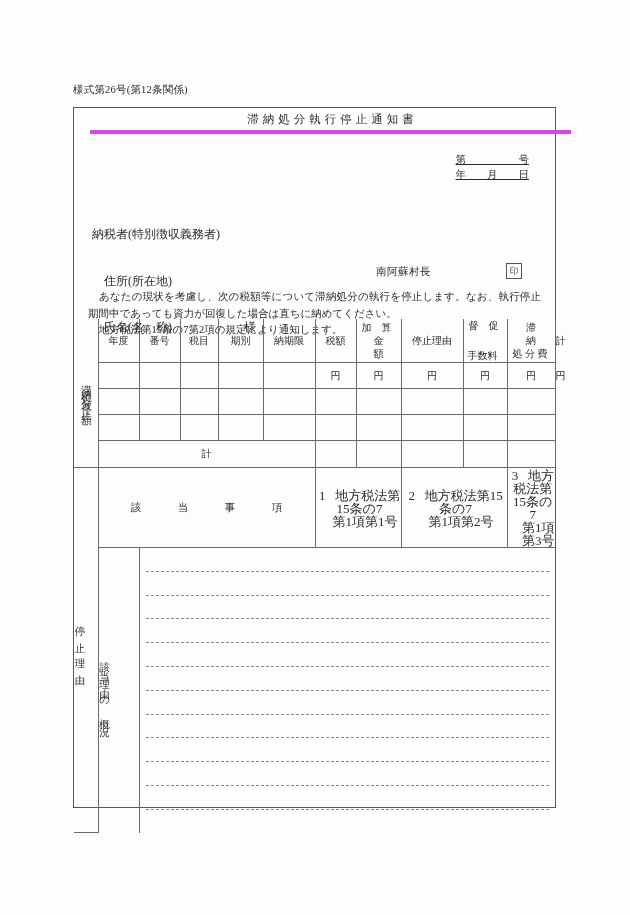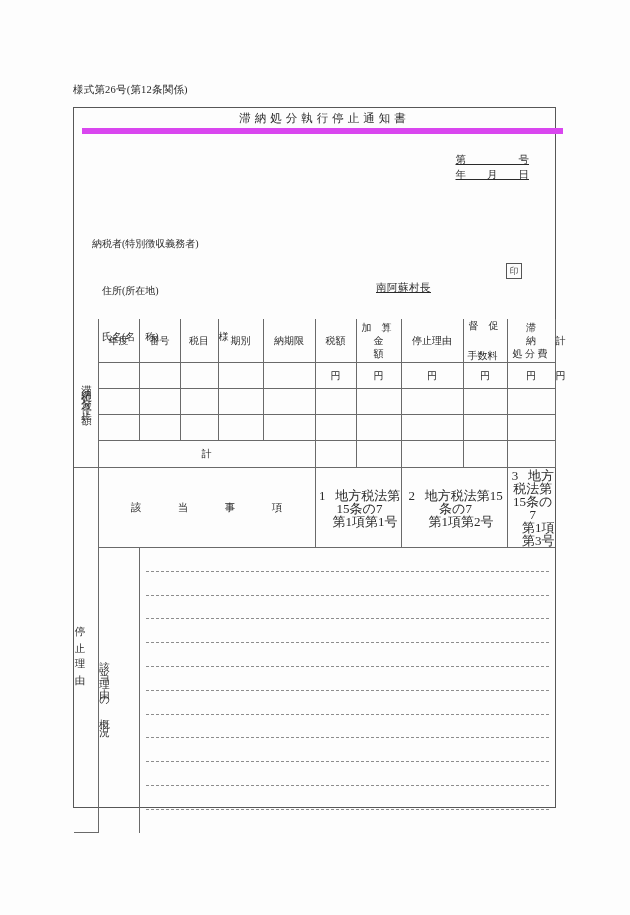--- a/index.html
+++ b/index.html
@@ -42,24 +42,24 @@
     top: 107px;
     width: 483px;
     height: 701px;
     border: 1px solid #575757;
     box-sizing: border-box;
   }
 
   
   .title-band {
     position: absolute;
-    left: 8px; top: 0;
+    left: 16px; top: 0;
     width: 100%;
     height: 26px;
-    border-bottom: 6px solid #d946ef;
+    border-bottom: 4px solid #d946ef;
     box-sizing: border-box;
     display: flex;
     align-items: center;
     justify-content: center;
     text-align: right;
   }
   .title-text {
     font-size: 11.5px;
     letter-spacing: 4px;
     text-indent: 4px;
@@ -82,41 +82,40 @@
     top: 18px;
     font-size: 10.5px;
     line-height: 15px;
     text-align: left;
   }
   .doc-meta .meta-row { white-space: pre; text-decoration: underline; }
 
   .addressee {
     position: absolute;
     left: 18px;
-    top: 71px;
-    font-size: 10px;
+    top: 62px;
+    font-size: 12px;
     line-height: 15.5px;
     white-space: pre;
   }
 
   .issuer-row {
     position: absolute;
     left: 0;
     top: 129px;
     width: 100%;
     height: 20px;
   }
   .issuer-name {
     position: absolute;
     left: 302px;
-    top: 18px;
+    top: 2px;
     font-size: 10.5px;
     letter-spacing: 0.5px;
     white-space: nowrap;
-    text-decoration: underline;
   }
   .seal-box {
     position: absolute;
     left: 432px;
     top: 0px;
     width: 16px;
     height: 16px;
     border: 1px solid #555;
     box-sizing: border-box;
     font-size: 9px;
@@ -292,20 +291,24 @@
         <div>納税者(特別徴収義務者)</div>
         <div>　住所(所在地)</div>
         <div>　氏名(名　称)　　　　　　様</div>
       </div>
 
       <div class="issuer-row">
         <span class="issuer-name">南阿蘇村長</span>
         <span class="seal-box">印</span>
       </div>
 
+      <div class="body-text">
+        <p class="indent">あなたの現状を考慮し、次の税額等について滞納処分の執行を停止します。なお、執行停止期間中であっても資力が回復した場合は直ちに納めてください。</p>
+        <p class="indent">地方税法第15条の7第2項の規定により通知します。</p>
+      </div>
 
     </div>
 
     <div class="tbl-wrap">
       <table class="grid">
         <colgroup>
           <col style="width:24px">
           <col style="width:41px">
           <col style="width:41px">
           <col style="width:38px">

